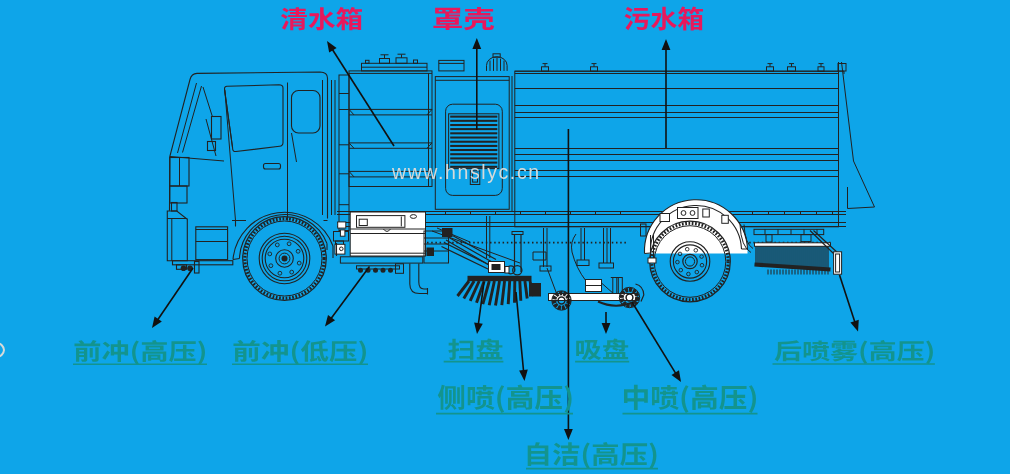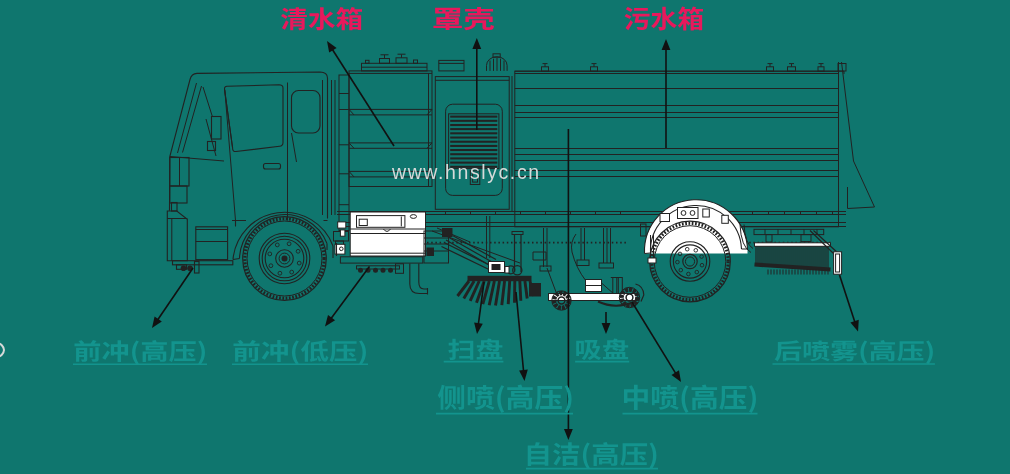--- a/index.html
+++ b/index.html
@@ -1,15 +1,15 @@
 <!DOCTYPE html>
 <html><head><meta charset="utf-8">
 <style>
 html,body{margin:0;padding:0;background:#fff;}
-#page{position:relative;width:1010px;height:474px;overflow:hidden;background:#0f766e;font-family:"Liberation Sans",sans-serif;}
+#page{position:relative;width:1010px;height:474px;overflow:hidden;background:#0ea5e9;font-family:"Liberation Sans",sans-serif;}
 </style></head>
 <body>
 <div id="page">
 <svg width="1010" height="474" viewBox="0 0 1010 474">
 <g stroke="#222" fill="none" stroke-width="1">
 <path d="M337,211.5 L846,211.5 M337,214.5 L846,214.5"></path>
 <path d="M350.5,211.5 L350.5,214.5 M365.5,211.5 L365.5,214.5 M445.5,211.5 L445.5,214.5 M470.5,211.5 L470.5,214.5 M495.5,211.5 L495.5,214.5 M520.5,211.5 L520.5,214.5 M545.5,211.5 L545.5,214.5 M570.5,211.5 L570.5,214.5 M595.5,211.5 L595.5,214.5 M620.5,211.5 L620.5,214.5 M752.5,211.5 L752.5,214.5 M768.5,211.5 L768.5,214.5 M784.5,211.5 L784.5,214.5 M800.5,211.5 L800.5,214.5 M816.5,211.5 L816.5,214.5 M832.5,211.5 L832.5,214.5"></path>
 <path d="M337,222.5 L846,222.5 M337,226.5 L846,226.5"></path>
 </g>
 <g stroke="#222" stroke-width="1.7" stroke-dasharray="1.5,2.7">

